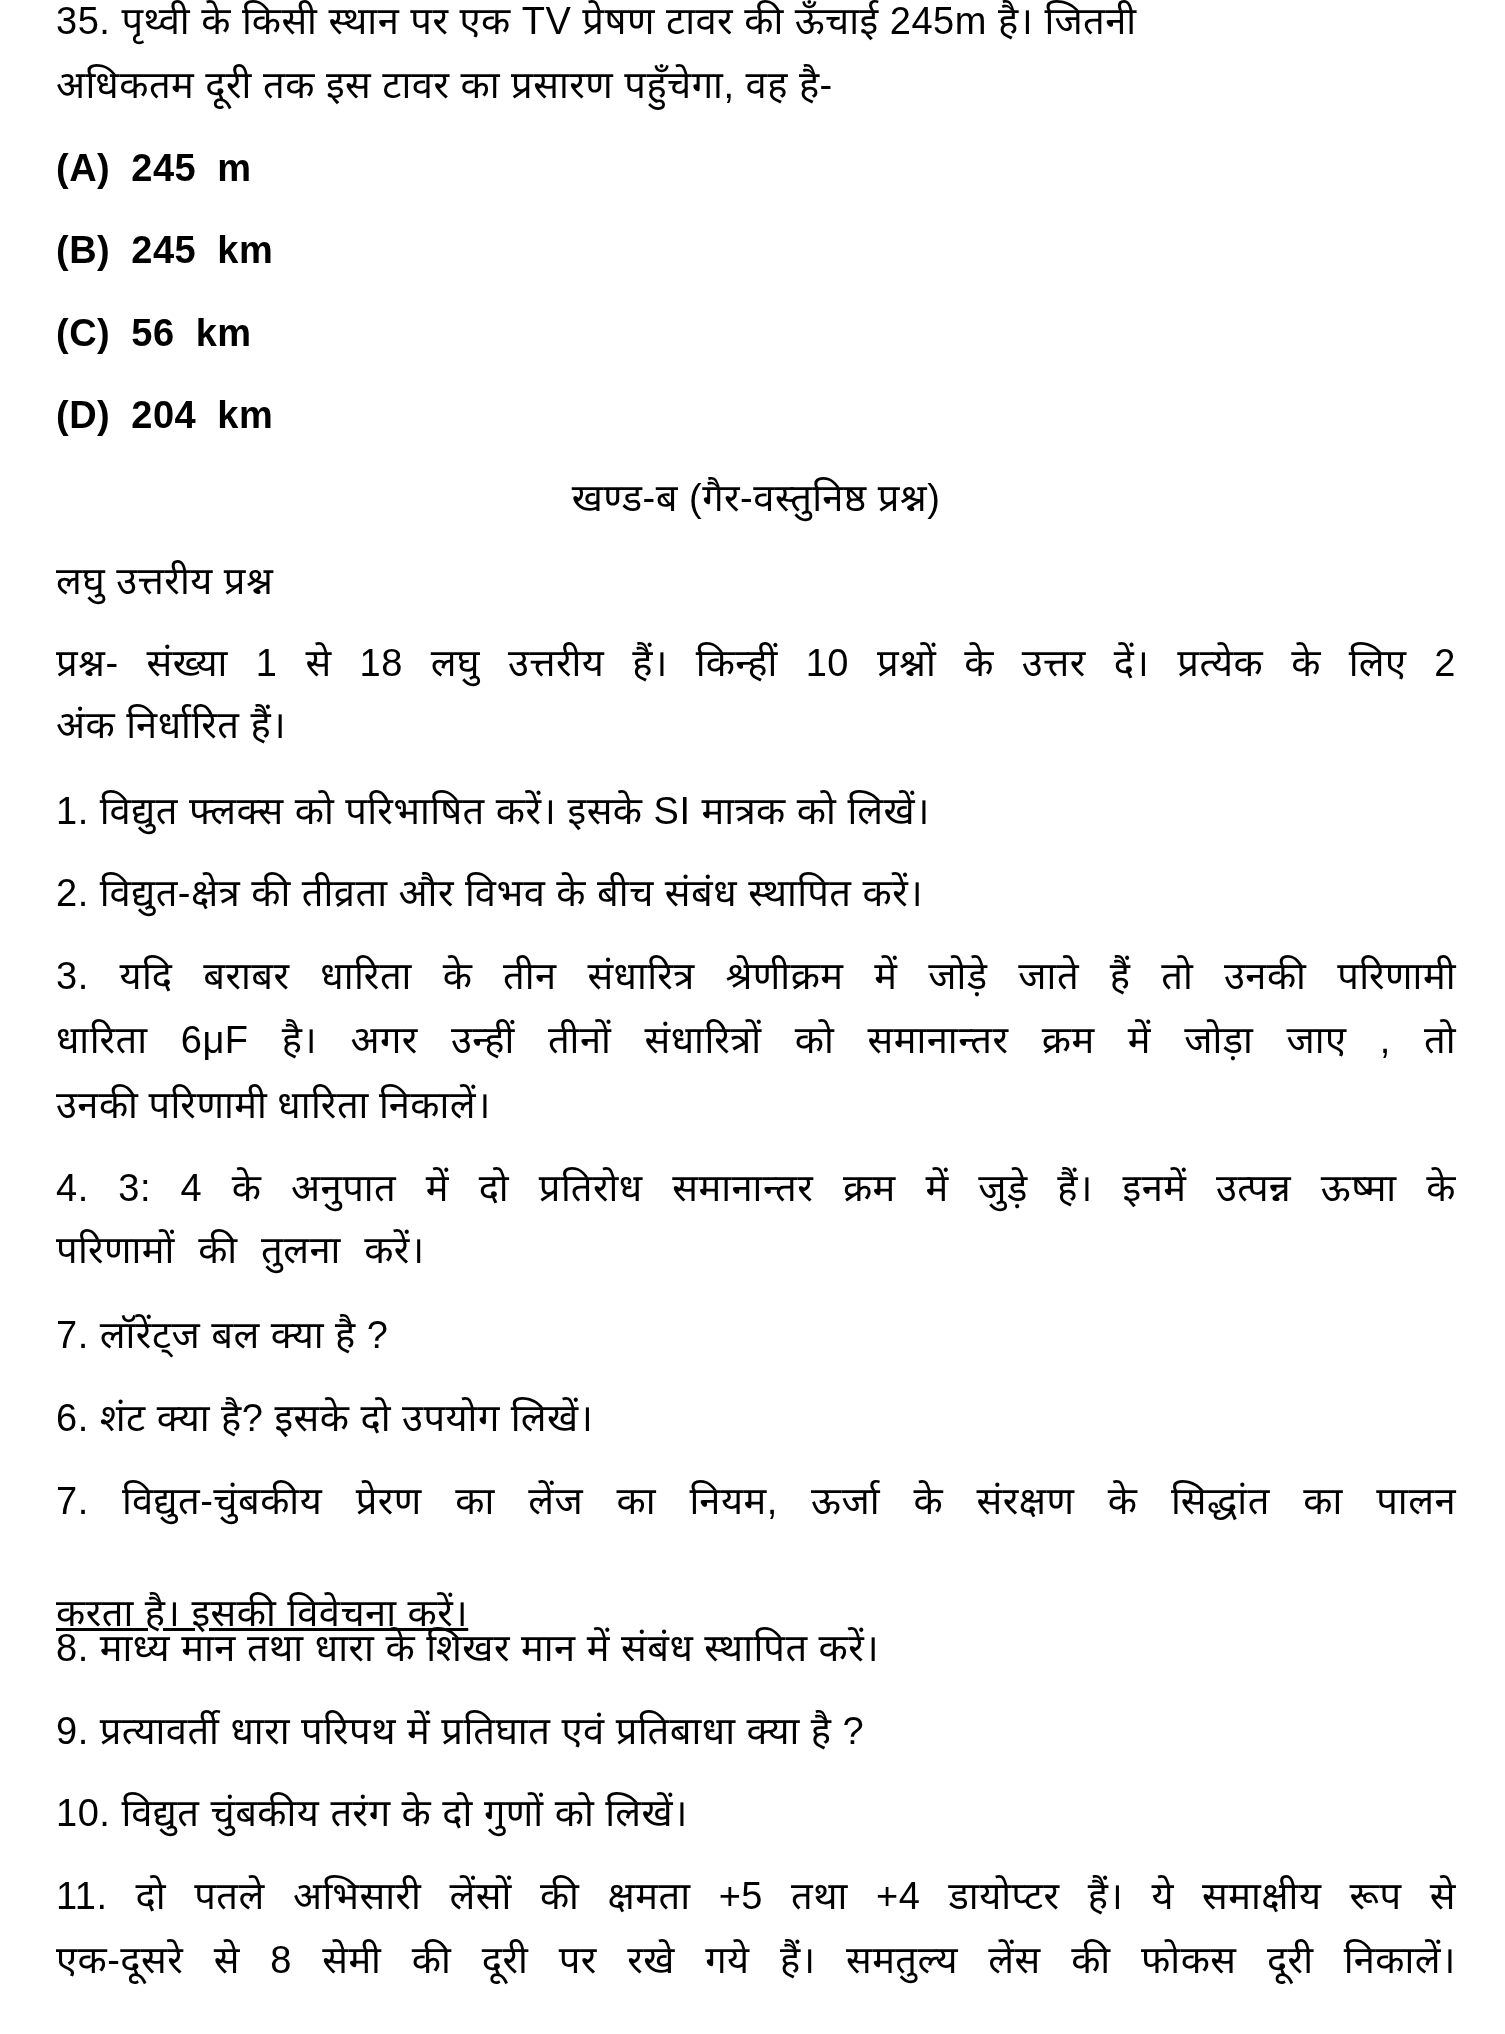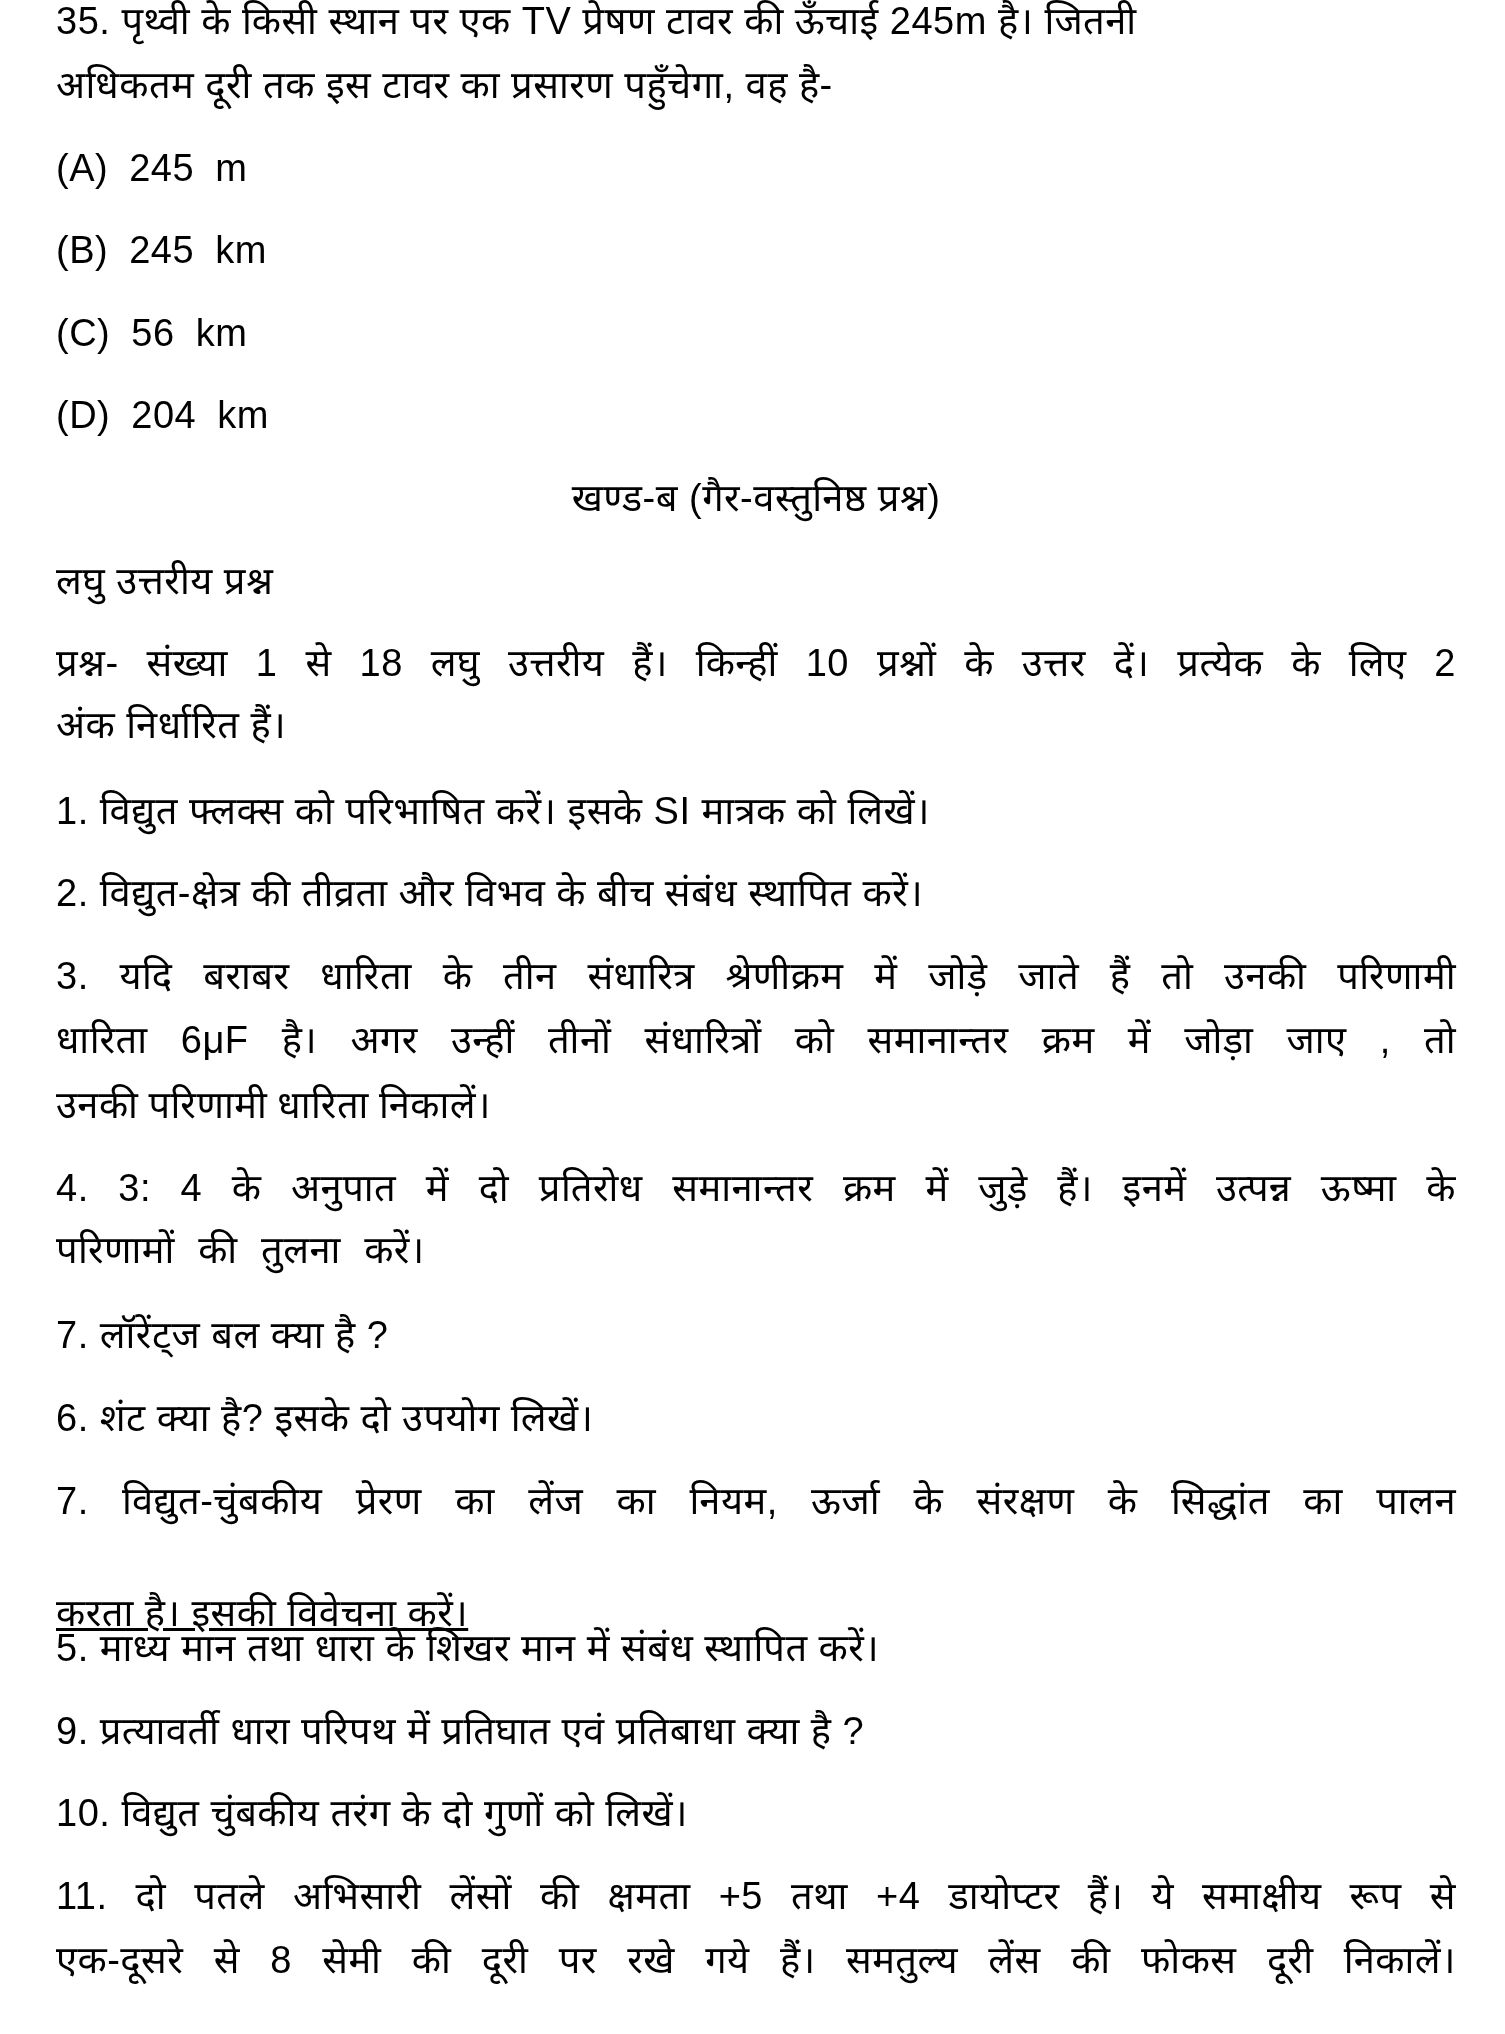--- a/index.html
+++ b/index.html
@@ -32,21 +32,21 @@
     .justify {
       width: 1400px;
       text-align: justify;
       text-align-last: justify;
       white-space: normal;
     }
     .center {
       width: 1400px;
       text-align: center;
     }
-    .opt { word-spacing: 10px; }
+    .opt { word-spacing: 10px; font-weight: bold; }
   </style>
 </head>
 <body>
 
 <div class="page">
 
   <div class="line" style="top:-4px;">35. पृथ्वी के किसी स्थान पर एक TV प्रेषण टावर की ऊँचाई 245m है। जितनी</div>
   <div class="line" style="top:60px;">अधिकतम दूरी तक इस टावर का प्रसारण पहुँचेगा, वह है-</div>
 
   <div class="line opt" style="top:143px;">
@@ -80,20 +80,20 @@
 
   <div class="line justify" style="top:1163px;">4. 3: 4 के अनुपात में दो प्रतिरोध समानान्तर क्रम में जुड़े हैं। इनमें उत्पन्न ऊष्मा के</div>
   <div class="line" style="top:1228px;font-family:Liberation Mono, monospace;">परिणामों की तुलना करें।</div>
 
   <div class="line" style="top:1310px;">7. लॉरेंट्ज बल क्या है ?</div>
   <div class="line" style="top:1393px;">6. शंट क्या है? इसके दो उपयोग लिखें।</div>
 
   <div class="line justify" style="top:1476px;">7. विद्युत-चुंबकीय प्रेरण का लेंज का नियम, ऊर्जा के संरक्षण के सिद्धांत का पालन</div>
   <div class="line" style="top:1588px;text-decoration:underline;">करता है। इसकी विवेचना करें।</div>
 
-  <div class="line" style="top:1623px;">5. माध्य मान तथा धारा के शिखर मान में संबंध स्थापित करें।</div>
+  <div class="line" style="top:1623px;">8. माध्य मान तथा धारा के शिखर मान में संबंध स्थापित करें।</div>
   <div class="line" style="top:1706px;">9. प्रत्यावर्ती धारा परिपथ में प्रतिघात एवं प्रतिबाधा क्या है ?</div>
   <div class="line" style="top:1788px;">10. विद्युत चुंबकीय तरंग के दो गुणों को लिखें।</div>
 
   <div class="line justify" style="top:1871px;">11. दो पतले अभिसारी लेंसों की क्षमता +5 तथा +4 डायोप्टर हैं। ये समाक्षीय रूप से</div>
   <div class="line justify" style="top:1935px;">एक-दूसरे से 8 सेमी की दूरी पर रखे गये हैं। समतुल्य लेंस की फोकस दूरी निकालें।</div>
 
 </div>
 
 </body></html>

